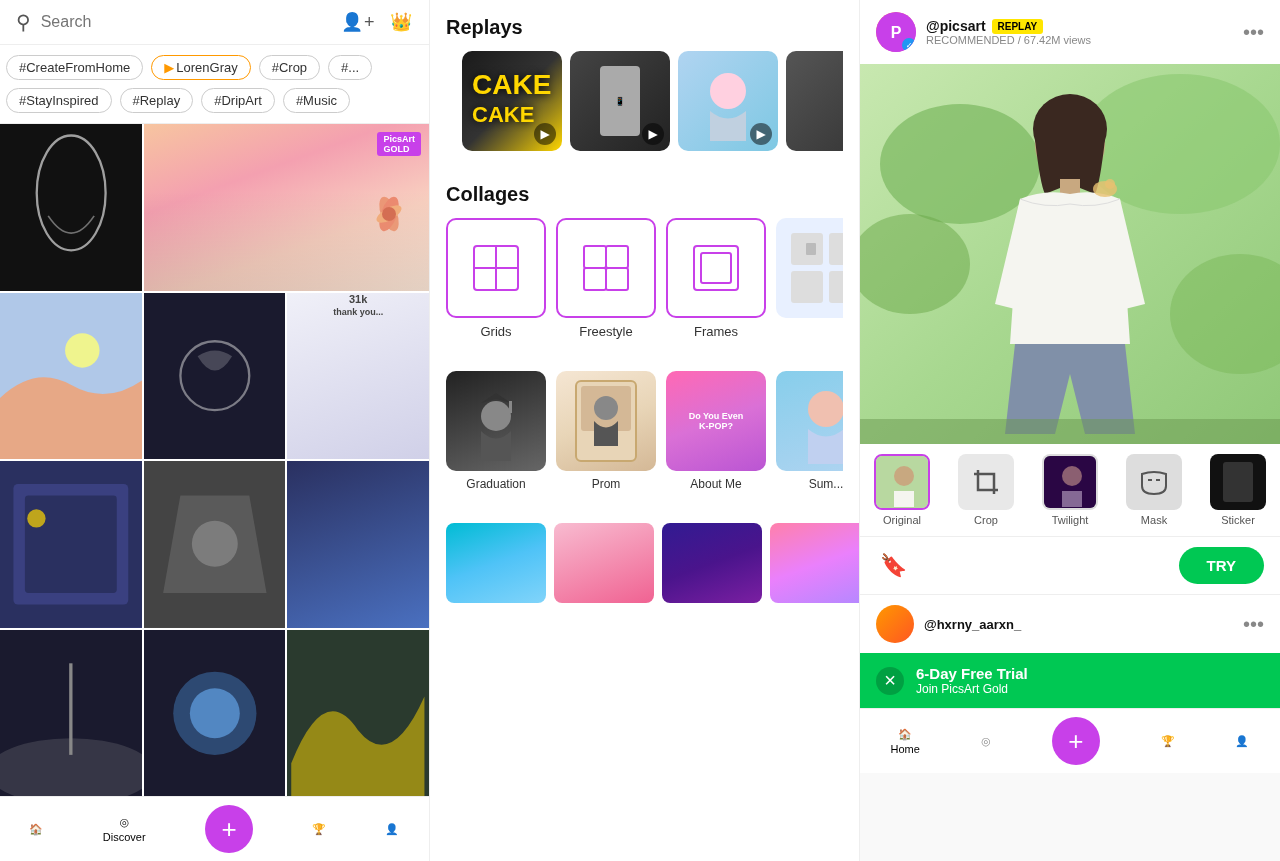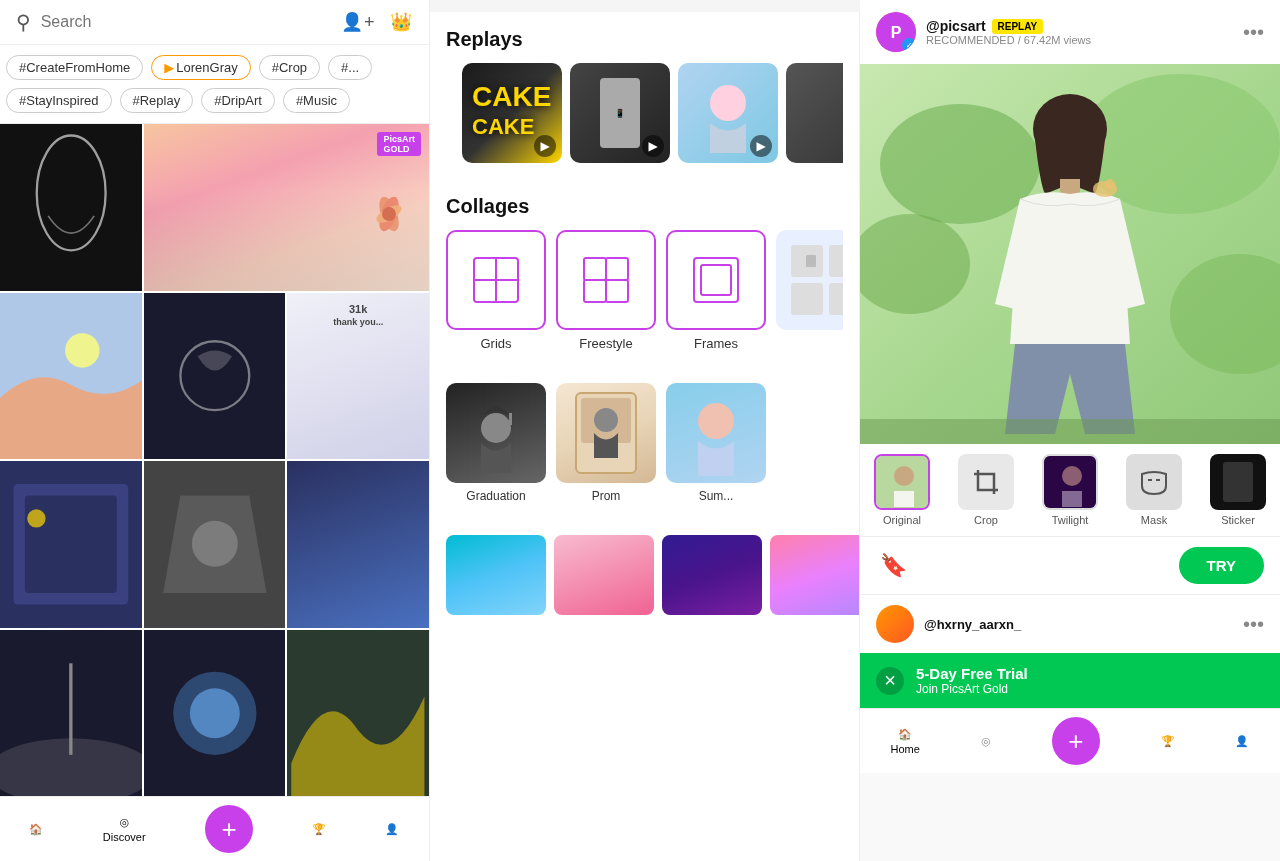--- a/index.html
+++ b/index.html
@@ -14,21 +14,21 @@
     .hashtags { display: flex; flex-wrap: wrap; gap: 8px; padding: 10px 6px; border-bottom: 1px solid #eee; }
     .hashtag { border: 1.5px solid #ccc; border-radius: 20px; padding: 4px 12px; font-size: 13px; color: #333; cursor: pointer; white-space: nowrap; }
     .hashtag.highlight { border-color: #f90; }
     .hashtag .yt-icon { color: #f90; margin-right: 2px; }
     .bottom-nav { display: flex; align-items: center; justify-content: space-around; padding: 8px 0; border-top: 1px solid #eee; background: #fff; }
     .nav-item { display: flex; flex-direction: column; align-items: center; gap: 2px; font-size: 11px; color: #888; cursor: pointer; }
     .nav-item.active { color: #000; }
     .nav-add { width: 48px; height: 48px; background: #c840e9; border-radius: 50%; display: flex; align-items: center; justify-content: center; color: #fff; font-size: 26px; cursor: pointer; }
 
     
-    .middle-panel { width: 430px; background: #fff; display: flex; flex-direction: column; border-right: 1px solid #eee; overflow-y: auto; margin-top: 12px; }
+    .middle-panel { width: 430px; background: #fff; display: flex; flex-direction: column; border-right: 1px solid #eee; overflow-y: auto; }
     .section { padding: 16px; }
     .section-title { font-size: 20px; font-weight: 700; color: #111; margin-bottom: 12px; }
     .replays-row { display: flex; gap: 8px; overflow-x: auto; padding-left: 16px; }
     .replay-card { min-width: 100px; height: 100px; background: #ddd; border-radius: 10px; overflow: hidden; position: relative; flex-shrink: 0; }
     .replay-card .replay-icon { position: absolute; bottom: 6px; right: 6px; background: rgba(0,0,0,0.5); border-radius: 50%; width: 22px; height: 22px; display: flex; align-items: center; justify-content: center; color: #fff; font-size: 12px; }
     .collages-row { display: flex; gap: 10px; overflow-x: auto; align-items: flex-start; }
     .collage-item { display: flex; flex-direction: column; align-items: center; gap: 6px; }
     .collage-box { width: 100px; height: 100px; border: 2px solid #c840e9; border-radius: 10px; display: flex; align-items: center; justify-content: center; }
     .collage-box svg { width: 50px; height: 50px; stroke: #c840e9; fill: none; stroke-width: 2; }
     .collage-label { font-size: 13px; color: #333; }
@@ -159,21 +159,21 @@
         </div>
         <div class="gc" style="background:#1a1a2e;">
           <svg width="100%" height="100%" viewBox="0 0 140 145" preserveAspectRatio="xMidYMid slice">
             <rect width="140" height="145" fill="#1a1a2e"></rect>
             <circle cx="70" cy="72" r="30" fill="none" stroke="#ddd" stroke-width="2" opacity="0.5"></circle>
             <path d="M55,55 Q70,45 85,55 Q70,80 55,55Z" fill="#fff" opacity="0.2"></path>
           </svg>
         </div>
         <div class="gc" style="position:relative;">
           <div style="width:100%;height:100%;background:linear-gradient(160deg,#f0f0f8,#e0e0f0,#d0d0e8);"></div>
-          <div style="position:absolute;top:10px;left:50%;transform:translateX(-50%);color:#444;font-size:11px;font-weight:700;text-align:center;white-space:nowrap;">31k<br><span style="font-size:9px;">thank you...</span></div>
+          <div style="position:absolute;top:0;left:50%;transform:translateX(-50%);color:#444;font-size:11px;font-weight:700;text-align:center;white-space:nowrap;">31k<br><span style="font-size:9px;">thank you...</span></div>
         </div>
       </div>
       <div class="grid-row">
         <div class="gc" style="background:linear-gradient(160deg,#2a3060,#1a2040,#3a4080);">
           <svg width="100%" height="100%" viewBox="0 0 140 145" preserveAspectRatio="xMidYMid slice">
             <rect width="140" height="145" fill="#2a3060"></rect>
             <rect x="20" y="20" width="100" height="105" fill="#3a4080" rx="4"></rect>
             <rect x="30" y="30" width="80" height="85" fill="#2a3060" rx="3"></rect>
             <circle cx="40" cy="50" r="8" fill="#ffd700" opacity="0.7"></circle>
           </svg>
@@ -330,20 +330,26 @@
           <svg width="70" height="90" viewBox="0 0 70 90">
             <rect x="5" y="5" width="60" height="80" rx="5" fill="#e8d5b7" stroke="#c8a870" stroke-width="2"></rect>
             <rect x="10" y="10" width="50" height="45" rx="3" fill="#d4b896"></rect>
             <ellipse cx="35" cy="32" rx="12" ry="12" fill="#888"></ellipse>
             <path d="M23,45 Q35,58 47,45 L47,70 L23,70Z" fill="#555"></path>
           </svg>
         </div>
         <div class="template-label">Prom</div>
       </div>
       <div class="template-card">
+        <div class="template-img tc3" style="display:flex;align-items:center;justify-content:center;">
+          <div style="color:#fff;font-size:9px;font-weight:bold;text-align:center;padding:5px;">Do You Even<br>K-POP?</div>
+        </div>
+        <div class="template-label">About Me</div>
+      </div>
+      <div class="template-card">
         <div class="template-img tc4" style="display:flex;align-items:center;justify-content:center;">
           <svg width="70" height="85" viewBox="0 0 70 85">
             <ellipse cx="35" cy="30" rx="18" ry="18" fill="#f0c0b0"></ellipse>
             <path d="M17,50 Q35,65 53,50 L53,85 L17,85Z" fill="#c0d0f0"></path>
           </svg>
         </div>
         <div class="template-label">Sum...</div>
       </div>
     </div>
   </div>
@@ -473,21 +479,21 @@
 
   <div class="next-post-header">
     <div class="next-avatar" style="width:38px;height:38px;background:linear-gradient(135deg,#ff9800,#ff5722);border-radius:50%;flex-shrink:0;"></div>
     <span class="next-username">@hxrny_aarxn_</span>
     <span class="next-more" style="margin-left:auto;">•••</span>
   </div>
 
   <div class="trial-banner">
     <div class="trial-close">×</div>
     <div class="trial-text">
-      <div class="trial-title">5-Day Free Trial</div>
+      <div class="trial-title">6-Day Free Trial</div>
       <div class="trial-sub">Join PicsArt Gold</div>
     </div>
   </div>
 
   <div class="right-bottom-nav">
     <div class="right-nav-item active">
       <span>🏠</span>
       <span>Home</span>
     </div>
     <div class="right-nav-item">

